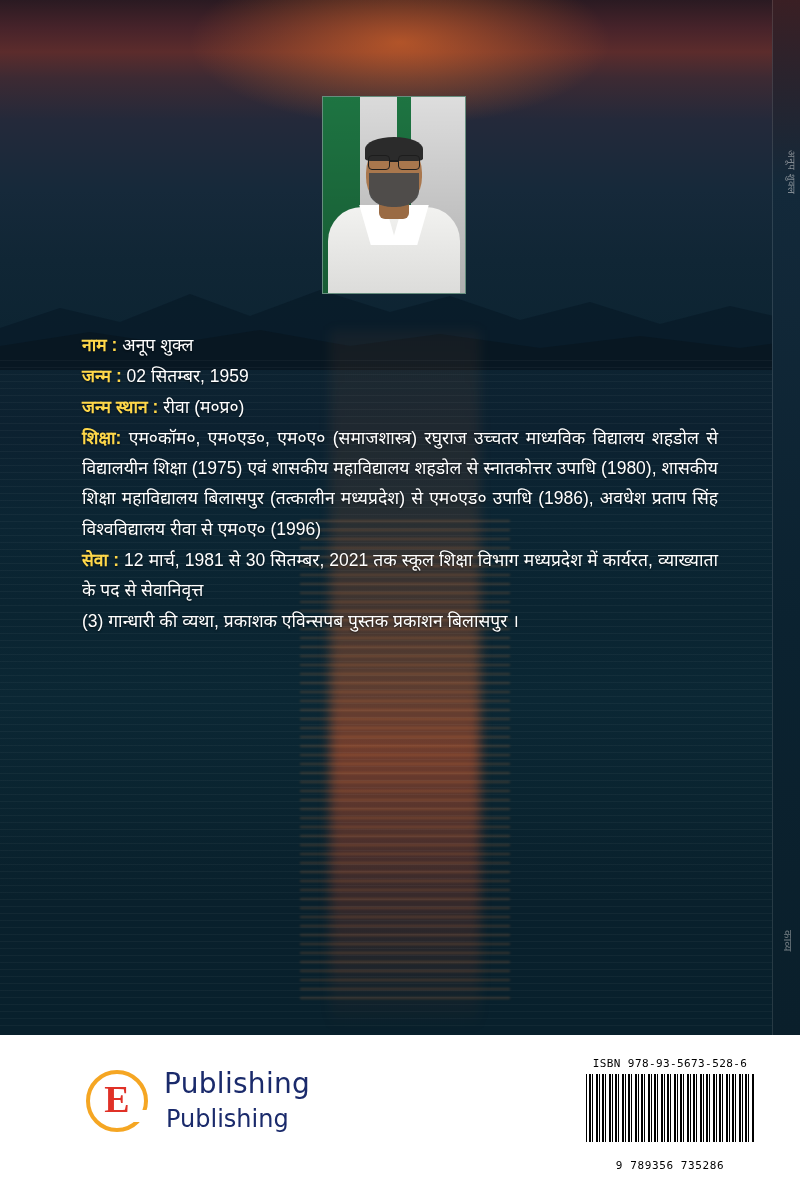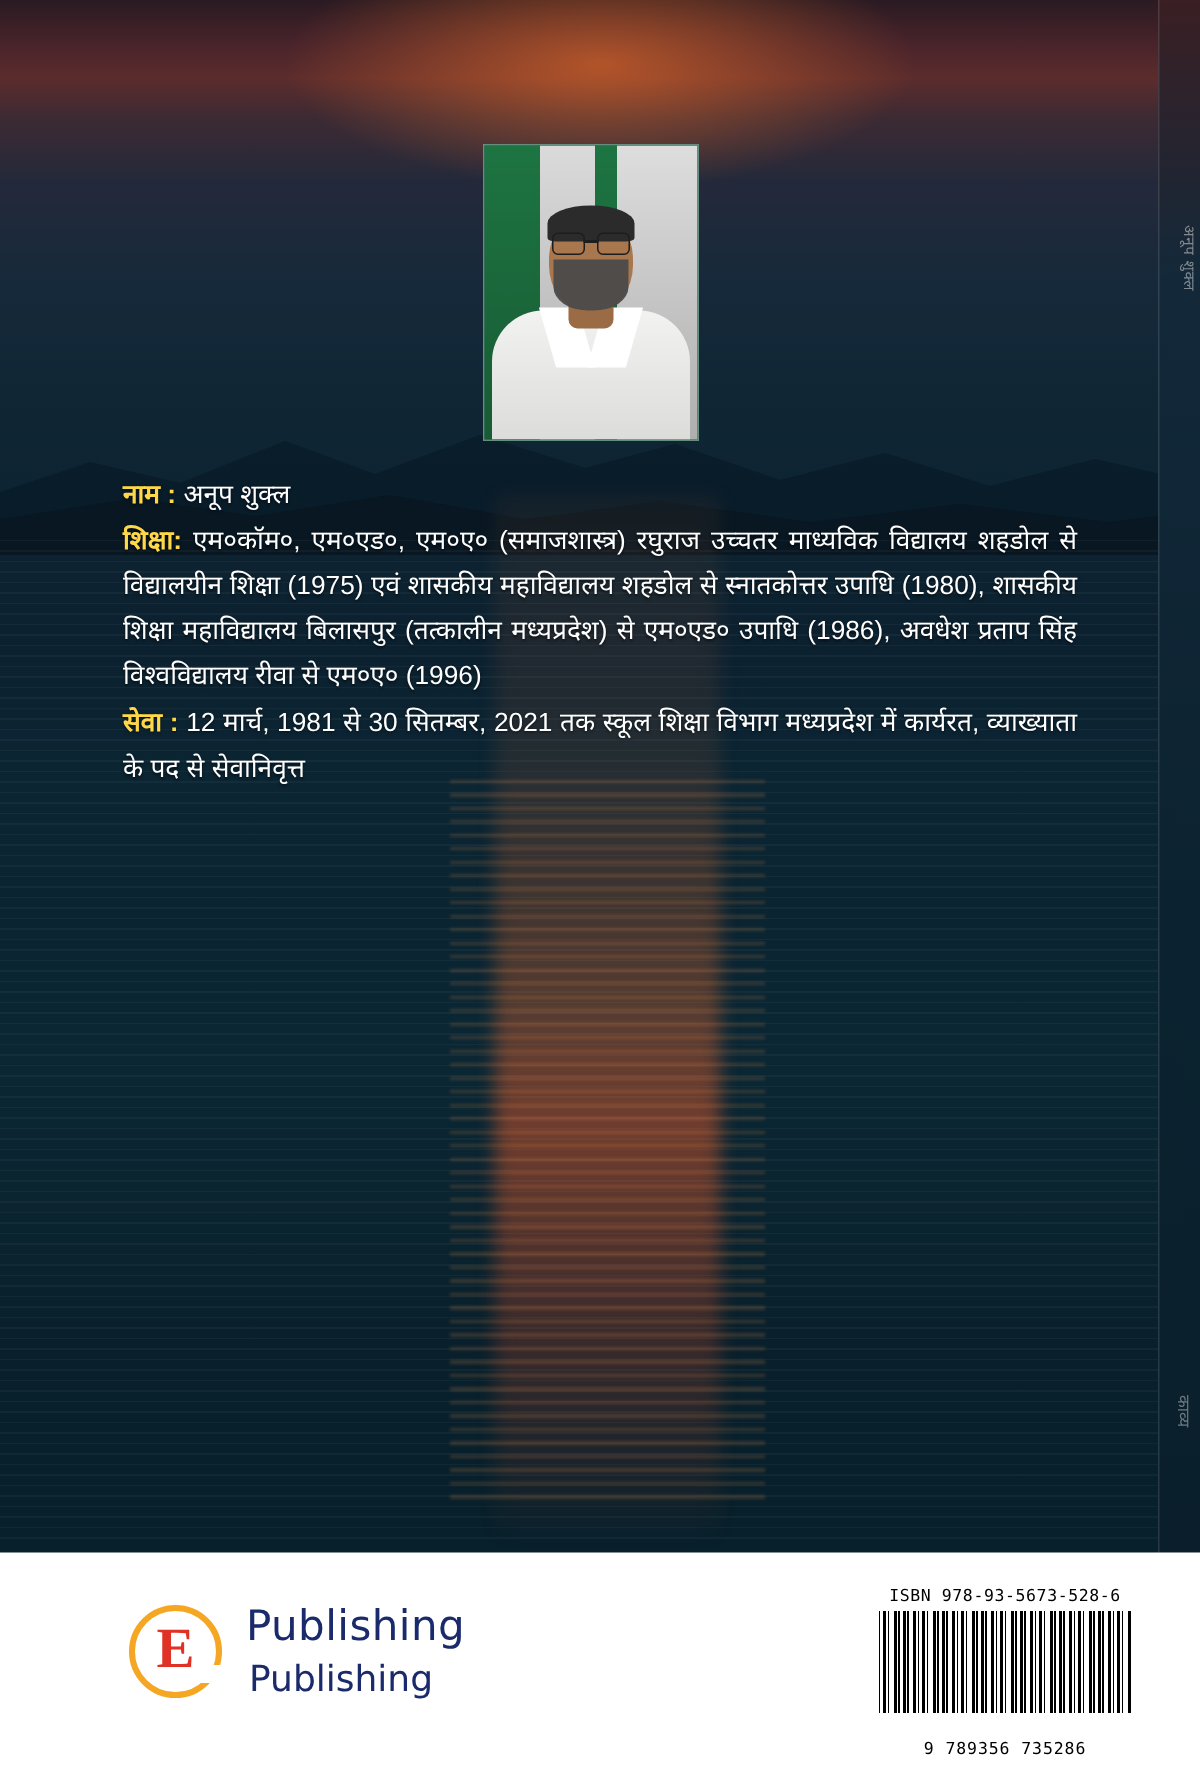--- a/index.html
+++ b/index.html
@@ -151,21 +151,21 @@
     border:1.6px solid #1d1d1d; border-radius:4px;
   }
   .glasses::before { left:0; }
   .glasses::after  { right:0; }
   .bridge {
     position:absolute; left:21px; top:5px; width:10px; height:1.6px; background:#1d1d1d;
   }
 
   
   .bio {
-    position:absolute; left:82px; top:314px; width:636px;
+    position:absolute; left:82px; top:330px; width:636px;
     color:#ffffff;
     font-family:"Liberation Sans", sans-serif;
     font-size:17.5px;
     line-height:1.72;
     text-align:justify;
     text-shadow:0 1px 2px rgba(0,0,0,0.6);
   }
   .bio p { margin:0 0 1px 0; }
   .lbl { color:#ffd84a; font-weight:bold; }
   .bio .tight { text-align:justify; }
@@ -260,26 +260,33 @@
       <div class="glasses">
           <i class="bridge"></i>
         </div>
     </div>
   </div>
 
   <div class="bio">
     <p>
       <span class="lbl">नाम :</span><span> अनूप शुक्ल</span>
     </p>
+    <p>
+      <span class="lbl">जन्म :</span><span> 02 सितम्बर, 1959</span>
+    </p>
+    <p>
+      <span class="lbl">जन्म स्थान :</span><span> रीवा (म०प्र०)</span>
+    </p>
     <p class="tight">
       <span class="lbl">शिक्षा:</span><span> एम०कॉम०, एम०एड०, एम०ए० (समाजशास्त्र) रघुराज उच्चतर माध्यविक विद्यालय शहडोल से विद्यालयीन शिक्षा (1975) एवं शासकीय महाविद्यालय शहडोल से स्नातकोत्तर उपाधि (1980), शासकीय शिक्षा महाविद्यालय बिलासपुर (तत्कालीन मध्यप्रदेश) से एम०एड० उपाधि (1986), अवधेश प्रताप सिंह विश्वविद्यालय रीवा से एम०ए० (1996)</span>
     </p>
     <p class="tight">
       <span class="lbl">सेवा :</span><span> 12 मार्च, 1981 से 30 सितम्बर, 2021 तक स्कूल शिक्षा विभाग मध्यप्रदेश में कार्यरत, व्याख्याता के पद से सेवानिवृत्त</span>
     </p>
+    <p class="tight">(3) गान्धारी की व्यथा, प्रकाशक एविन्सपब पुस्तक प्रकाशन बिलासपुर ।</p>
   </div>
 
   <div class="footer">
     <div class="logo-area">
       <div class="logo-mark">
         <span>E</span>
       </div>
       <div class="logo-text">
         <div class="brand">Publishing</div>
         <div class="brand-sub">Publishing</div>

